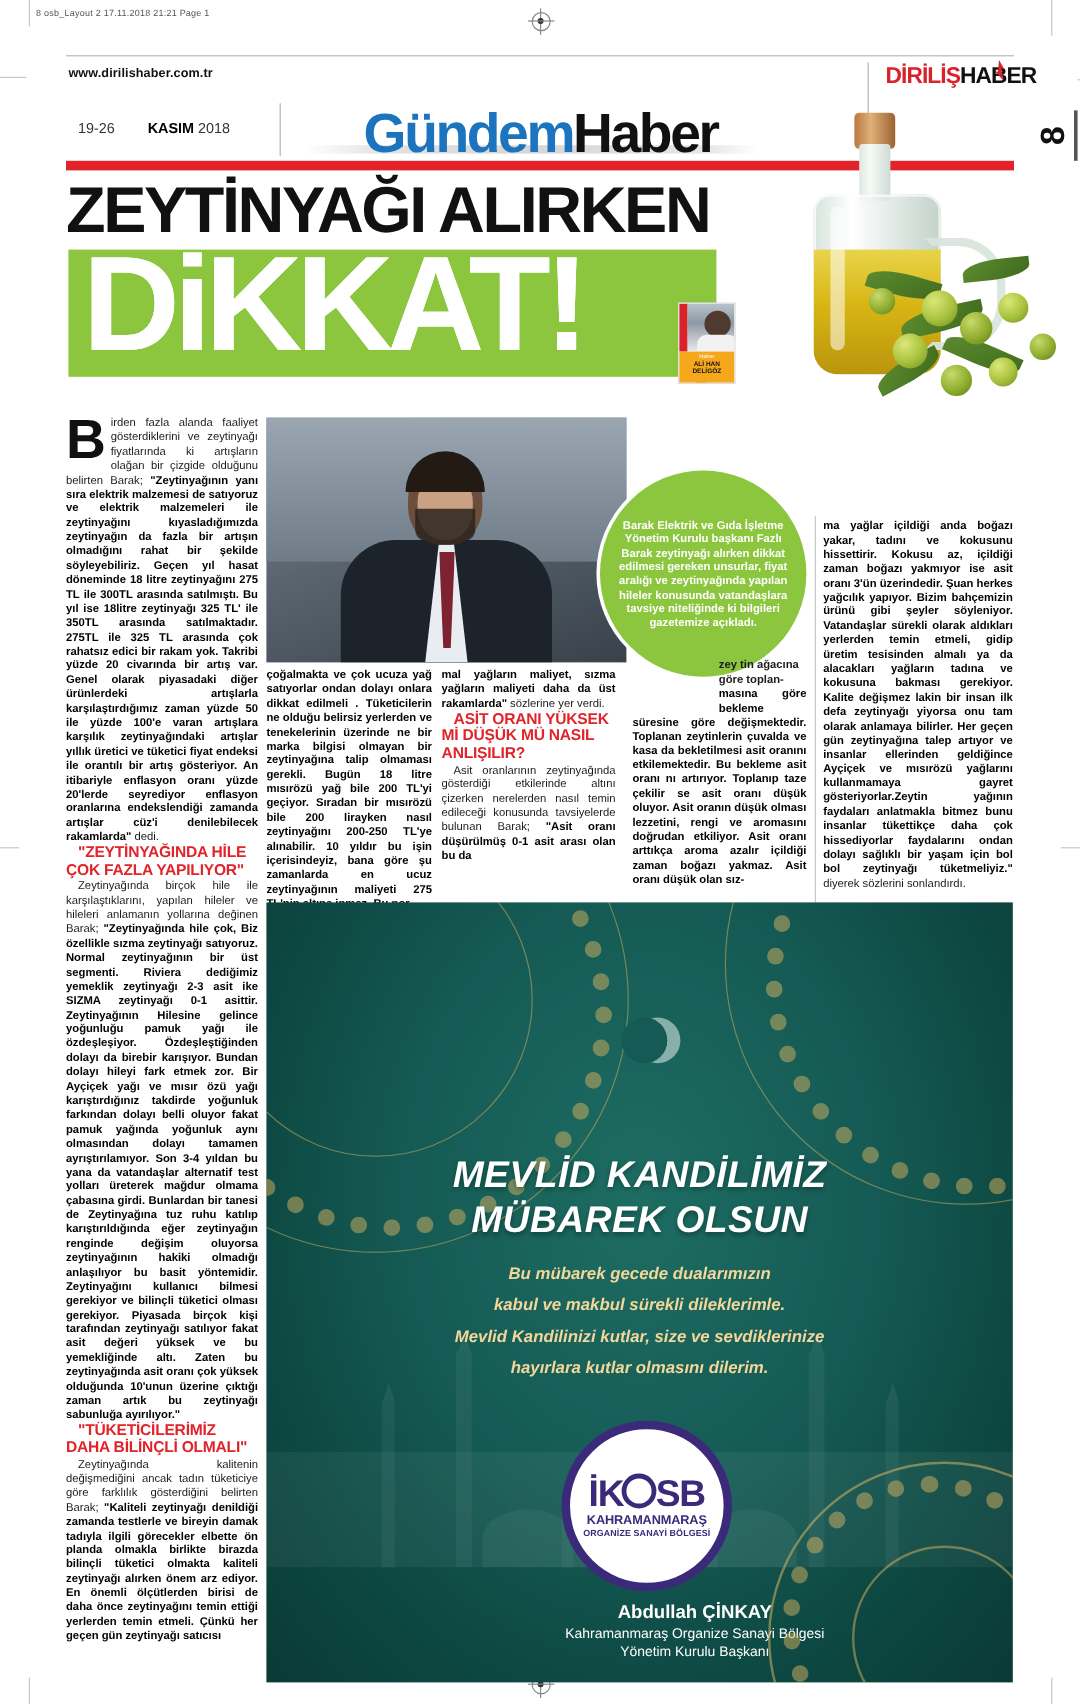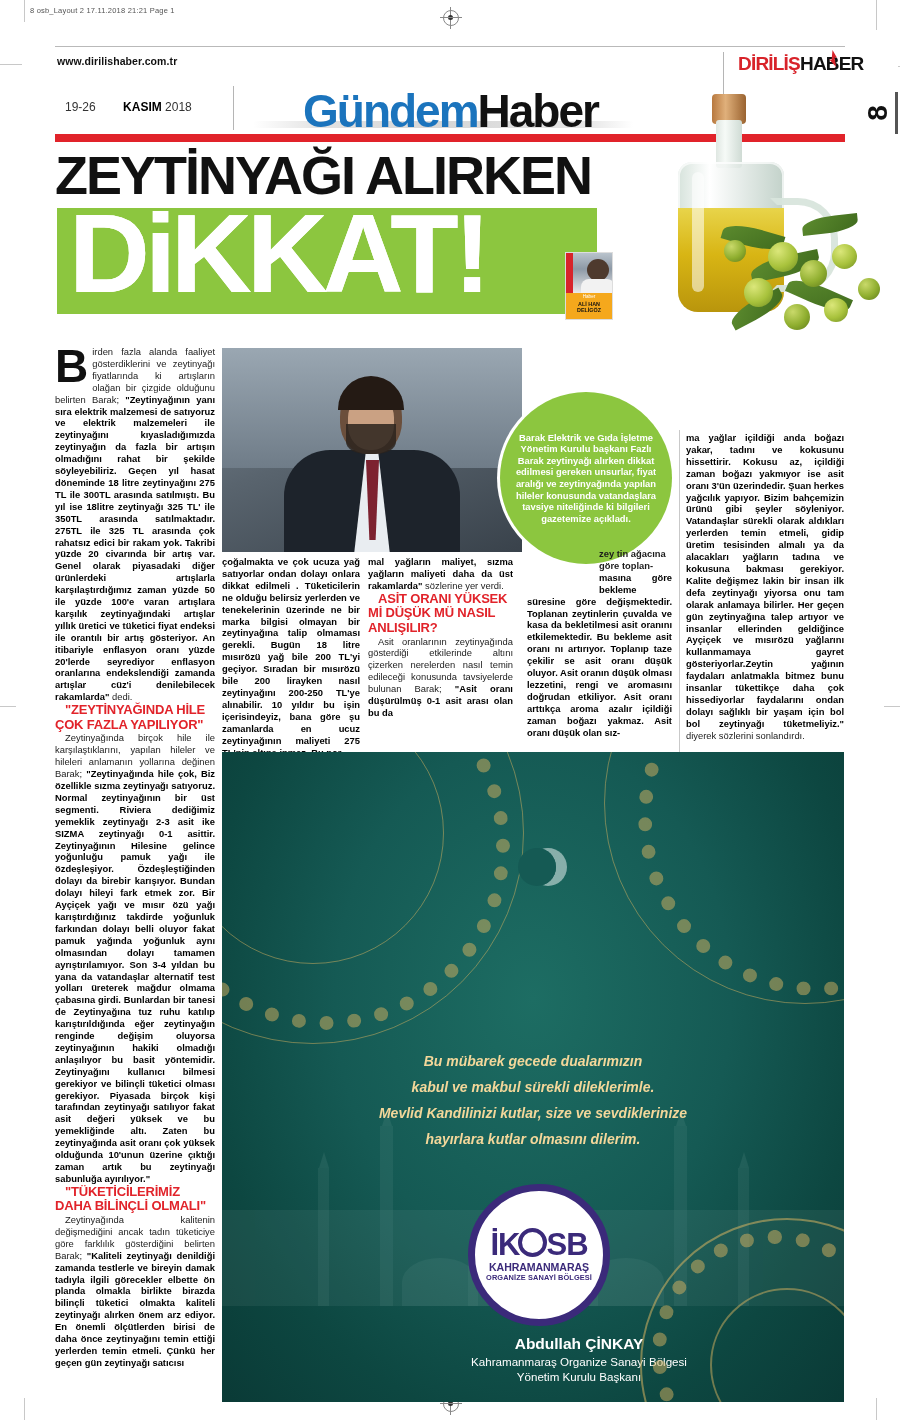--- a/index.html
+++ b/index.html
@@ -326,20 +326,24 @@
       <div class="minaret" style="left:452px;bottom:96px;width:13px;height:180px;"></div>
       <div class="minaret" style="left:96px;bottom:96px;width:11px;height:138px;"></div>
       <div class="minaret" style="left:516px;bottom:96px;width:11px;height:138px;"></div>
       <div class="minaret" style="left:0;bottom:96px;width:622px;height:96px;"></div>
     </div>
 
     <div class="moon">
         <i></i>
       </div>
 
+    <div class="ad-title">
+      <div>MEVLİD KANDİLİMİZ</div>
+      <div>MÜBAREK OLSUN</div>
+    </div>
 
     <div class="ad-body">
       <div>Bu mübarek gecede dualarımızın</div>
       <div>kabul ve makbul sürekli dileklerimle.</div>
       <div>Mevlid Kandilinizi kutlar, size ve sevdiklerinize</div>
       <div>hayırlara kutlar olmasını dilerim.</div>
     </div>
 
     <div class="ad-logo">
       <div class="lg1">İK<span class="o"></span>SB</div>

